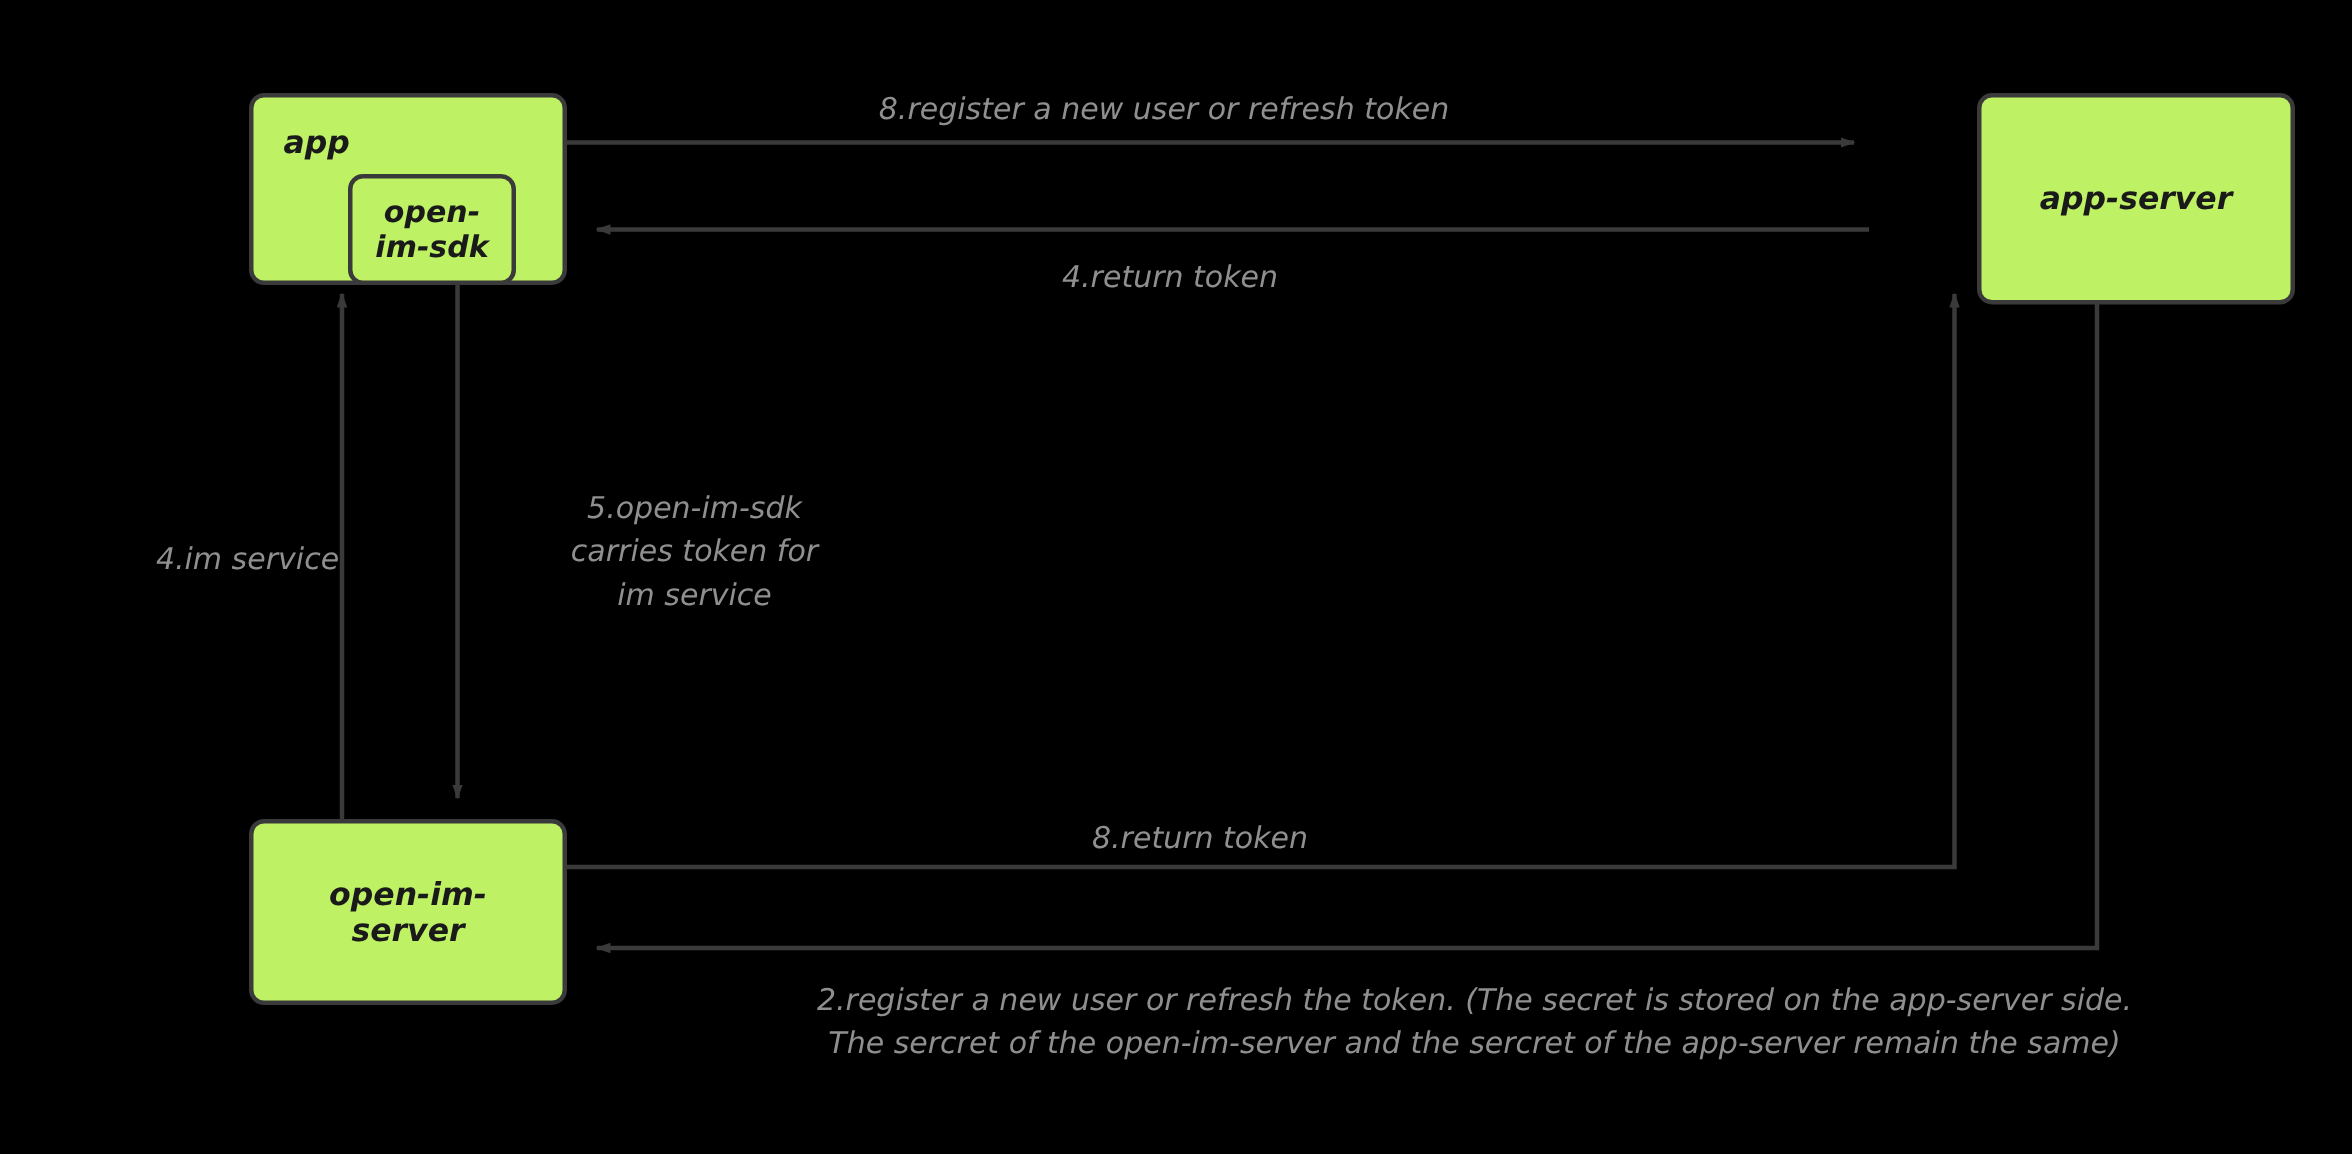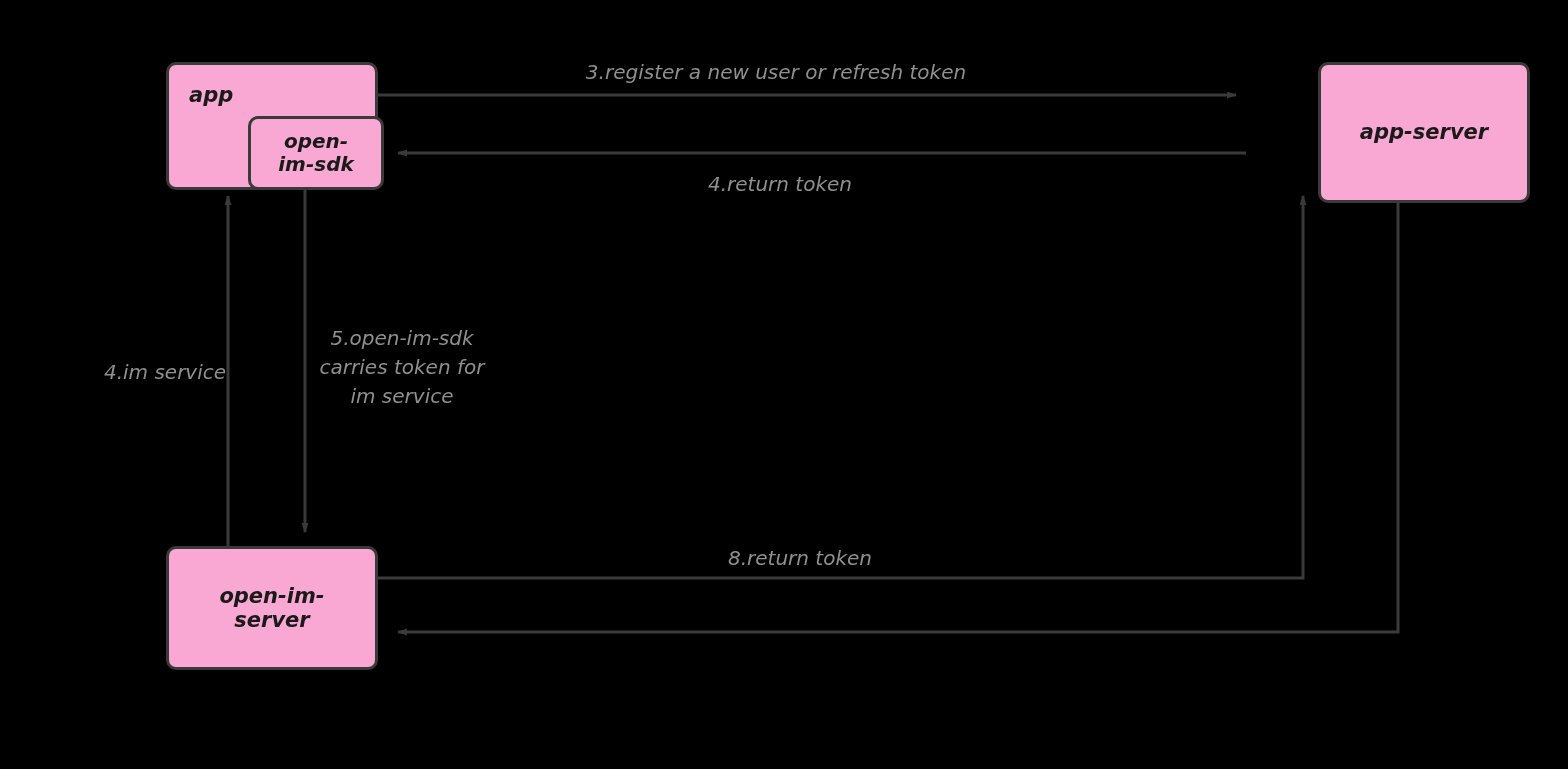--- a/index.html
+++ b/index.html
@@ -10,21 +10,21 @@
   #canvas {
     position: relative;
     width: 1568px;
     height: 769px;
     background: #000000;
     overflow: hidden;
     font-family: "DejaVu Sans", sans-serif;
   }
   .node {
     position: absolute;
-    background: #f9a8d4;
+    background: #bef264;
     border: 3px solid #3a3a3a;
     border-radius: 10px;
     box-sizing: border-box;
     display: flex;
     align-items: center;
     justify-content: center;
     text-align: center;
     color: #1a1a1a;
     font-style: italic;
     font-weight: bold;
@@ -34,23 +34,23 @@
   .node-app {
     left: 166px;
     top: 62px;
     width: 212px;
     height: 128px;
     align-items: flex-start;
     justify-content: flex-start;
     padding: 18px 0 0 20px;
   }
   .node-sdk {
-    left: 248px;
+    left: 232px;
     top: 116px;
-    width: 136px;
+    width: 112px;
     height: 74px;
     font-size: 20px;
     z-index: 3;
   }
   .node-appserver {
     left: 1318px;
     top: 62px;
     width: 212px;
     height: 141px;
   }
@@ -114,26 +114,28 @@
 
   <div class="node node-appserver">
     <span>app-server</span>
   </div>
 
   <div class="node node-imserver">
     <span style="white-space:pre-line">open-im-
 server</span>
   </div>
 
-  <div class="label label-center" style="left:496px; top:58px; width:560px;">3.register a new user or refresh token</div>
+  <div class="label label-center" style="left:496px; top:58px; width:560px;">8.register a new user or refresh token</div>
 
   <div class="label label-center" style="left:600px; top:170px; width:360px;">4.return token</div>
 
   <div class="label label-center" style="left:620px; top:544px; width:360px;">8.return token</div>
 
+  <div class="label label-center" style="left:438px; top:652px; width:1090px;">2.register a new user or refresh the token. (The secret is stored on the app-server side.
+The sercret of the open-im-server and the sercret of the app-server remain the same)</div>
 
-  <div class="label label-center" style="left:287px; top:324px; width:230px;">5.open-im-sdk
+  <div class="label label-center" style="left:305px; top:324px; width:230px;padding-left:43px;">5.open-im-sdk
 carries token for
 im service</div>
 
   <div class="label label-center" style="left:50px; top:358px; width:230px;">4.im service</div>
 
 </div>
 
 </body></html>

